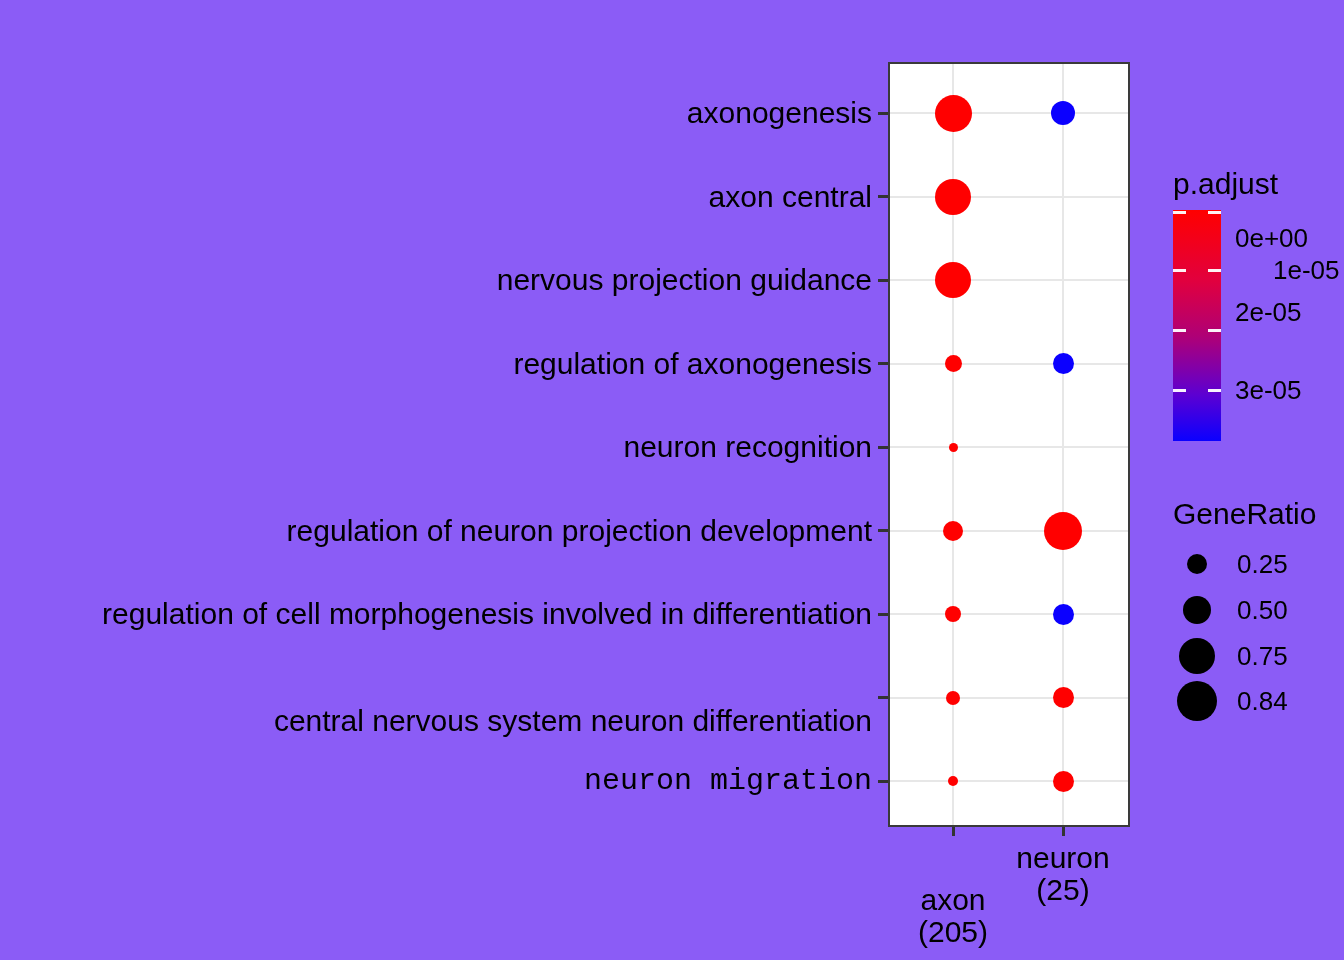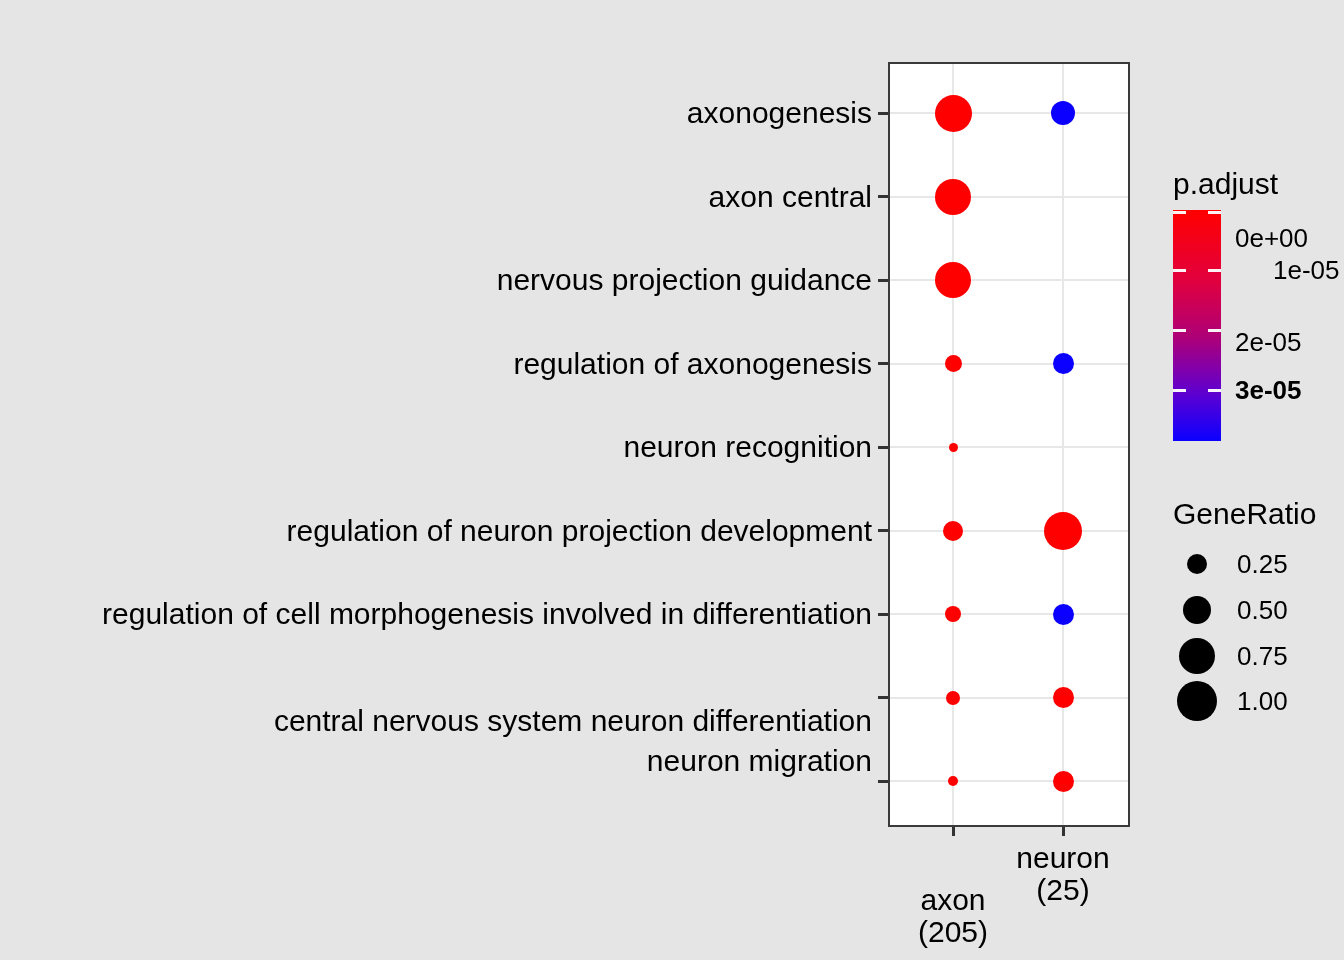--- a/index.html
+++ b/index.html
@@ -1,17 +1,17 @@
 <!DOCTYPE html>
 <html><head>
 <meta charset="utf-8">
 <style>
   html,body{margin:0;padding:0;background:#fff;}
   .figure{
-    position:relative; width:1344px; height:960px; background:#e5e5e5;
+    position:relative; width:1344px; height:960px; background:#8b5cf6;
     font-family:"Liberation Sans","DejaVu Sans",sans-serif; color:#000;
     overflow:hidden;
   }
   .panel{
     position:absolute; left:888px; top:62px; width:242px; height:765px;
     background:#fff; border:2px solid #3a3a3a; box-sizing:border-box;
   }
   .grid-h{position:absolute; left:0; width:100%; height:2px; background:#e7e7e7;}
   .grid-v{position:absolute; top:0; height:100%; width:2px; background:#e7e7e7;}
   .dot{position:absolute; border-radius:50%;}
@@ -76,21 +76,21 @@
       <div class="ylab" style="right: 472px; top: 363.5px;">regulation of axonogenesis</div>
       <div class="ytick" style="left: 878px; top: 362px;"></div>
       <div class="ylab" style="right: 472px; top: 447px;">neuron recognition</div>
       <div class="ytick" style="left: 878px; top: 445.5px;"></div>
       <div class="ylab" style="right: 472px; top: 530.5px;">regulation of neuron projection development</div>
       <div class="ytick" style="left: 878px; top: 529px;"></div>
       <div class="ylab" style="right: 472px; top: 614px;">regulation of cell morphogenesis involved in differentiation</div>
       <div class="ytick" style="left: 878px; top: 612.5px;"></div>
       <div class="ylab" style="right: 472px; top: 697.5px; margin-top: 23px;">central nervous system neuron differentiation</div>
       <div class="ytick" style="left: 878px; top: 696px;"></div>
-      <div class="ylab" style="right: 472px; top: 761px;">neuron migration</div>
+      <div class="ylab" style="right: 472px; top: 781px; font-family: Liberation Mono, monospace;">neuron migration</div>
       <div class="ytick" style="left: 878px; top: 779.5px;"></div>
     </div>
   <div id="x-axis">
       <div class="xtick" style="left: 951.5px; top: 827px;"></div>
       <div class="xlab" style="left: 863px; top: 842px; margin-top: 42px;">
         <div>axon</div>
         <div>(205)</div>
       </div>
       <div class="xtick" style="left: 1061.5px; top: 827px;"></div>
       <div class="xlab" style="left: 973px; top: 842px;">
@@ -103,30 +103,30 @@
   <div class="colorbar"></div>
   <div id="colorbar-ticks">
       <div class="cbar-tick" style="left: 1173px; top: 211px;"></div>
       <div class="cbar-tick" style="left: 1208px; top: 211px;"></div>
       <div class="cbar-label" style="top: 210px; margin-top: 28px;">0e+00</div>
       <div class="cbar-tick" style="left: 1173px; top: 268.5px;"></div>
       <div class="cbar-tick" style="left: 1208px; top: 268.5px;"></div>
       <div class="cbar-label" style="top: 270px; margin-left: 38px;">1e-05</div>
       <div class="cbar-tick" style="left: 1173px; top: 328.5px;"></div>
       <div class="cbar-tick" style="left: 1208px; top: 328.5px;"></div>
-      <div class="cbar-label" style="top: 342px;">2e-05</div>
+      <div class="cbar-label" style="top: 312px;">2e-05</div>
       <div class="cbar-tick" style="left: 1173px; top: 388.5px;"></div>
       <div class="cbar-tick" style="left: 1208px; top: 388.5px;"></div>
-      <div class="cbar-label" style="top: 390px; font-weight: bold;">3e-05</div>
+      <div class="cbar-label" style="top: 390px;">3e-05</div>
     </div>
 
   <div class="legend-title" style="left:1173px; top:498px;text-align:center;">GeneRatio</div>
   <div id="size-legend-keys">
       <div class="size-key-dot" style="left: 1187px; top: 554px; width: 20px; height: 20px;"></div>
       <div class="size-key-label" style="top: 564px;">0.25</div>
       <div class="size-key-dot" style="left: 1183px; top: 595.8px; width: 28px; height: 28px;"></div>
       <div class="size-key-label" style="top: 609.8px;">0.50</div>
       <div class="size-key-dot" style="left: 1179px; top: 637.6px; width: 36px; height: 36px;"></div>
       <div class="size-key-label" style="top: 655.6px;">0.75</div>
       <div class="size-key-dot" style="left: 1177px; top: 681.4px; width: 40px; height: 40px;"></div>
-      <div class="size-key-label" style="top: 701.4px;">1.00</div>
+      <div class="size-key-label" style="top: 701.4px;">0.84</div>
     </div>
 </div>
 
 </body></html>

